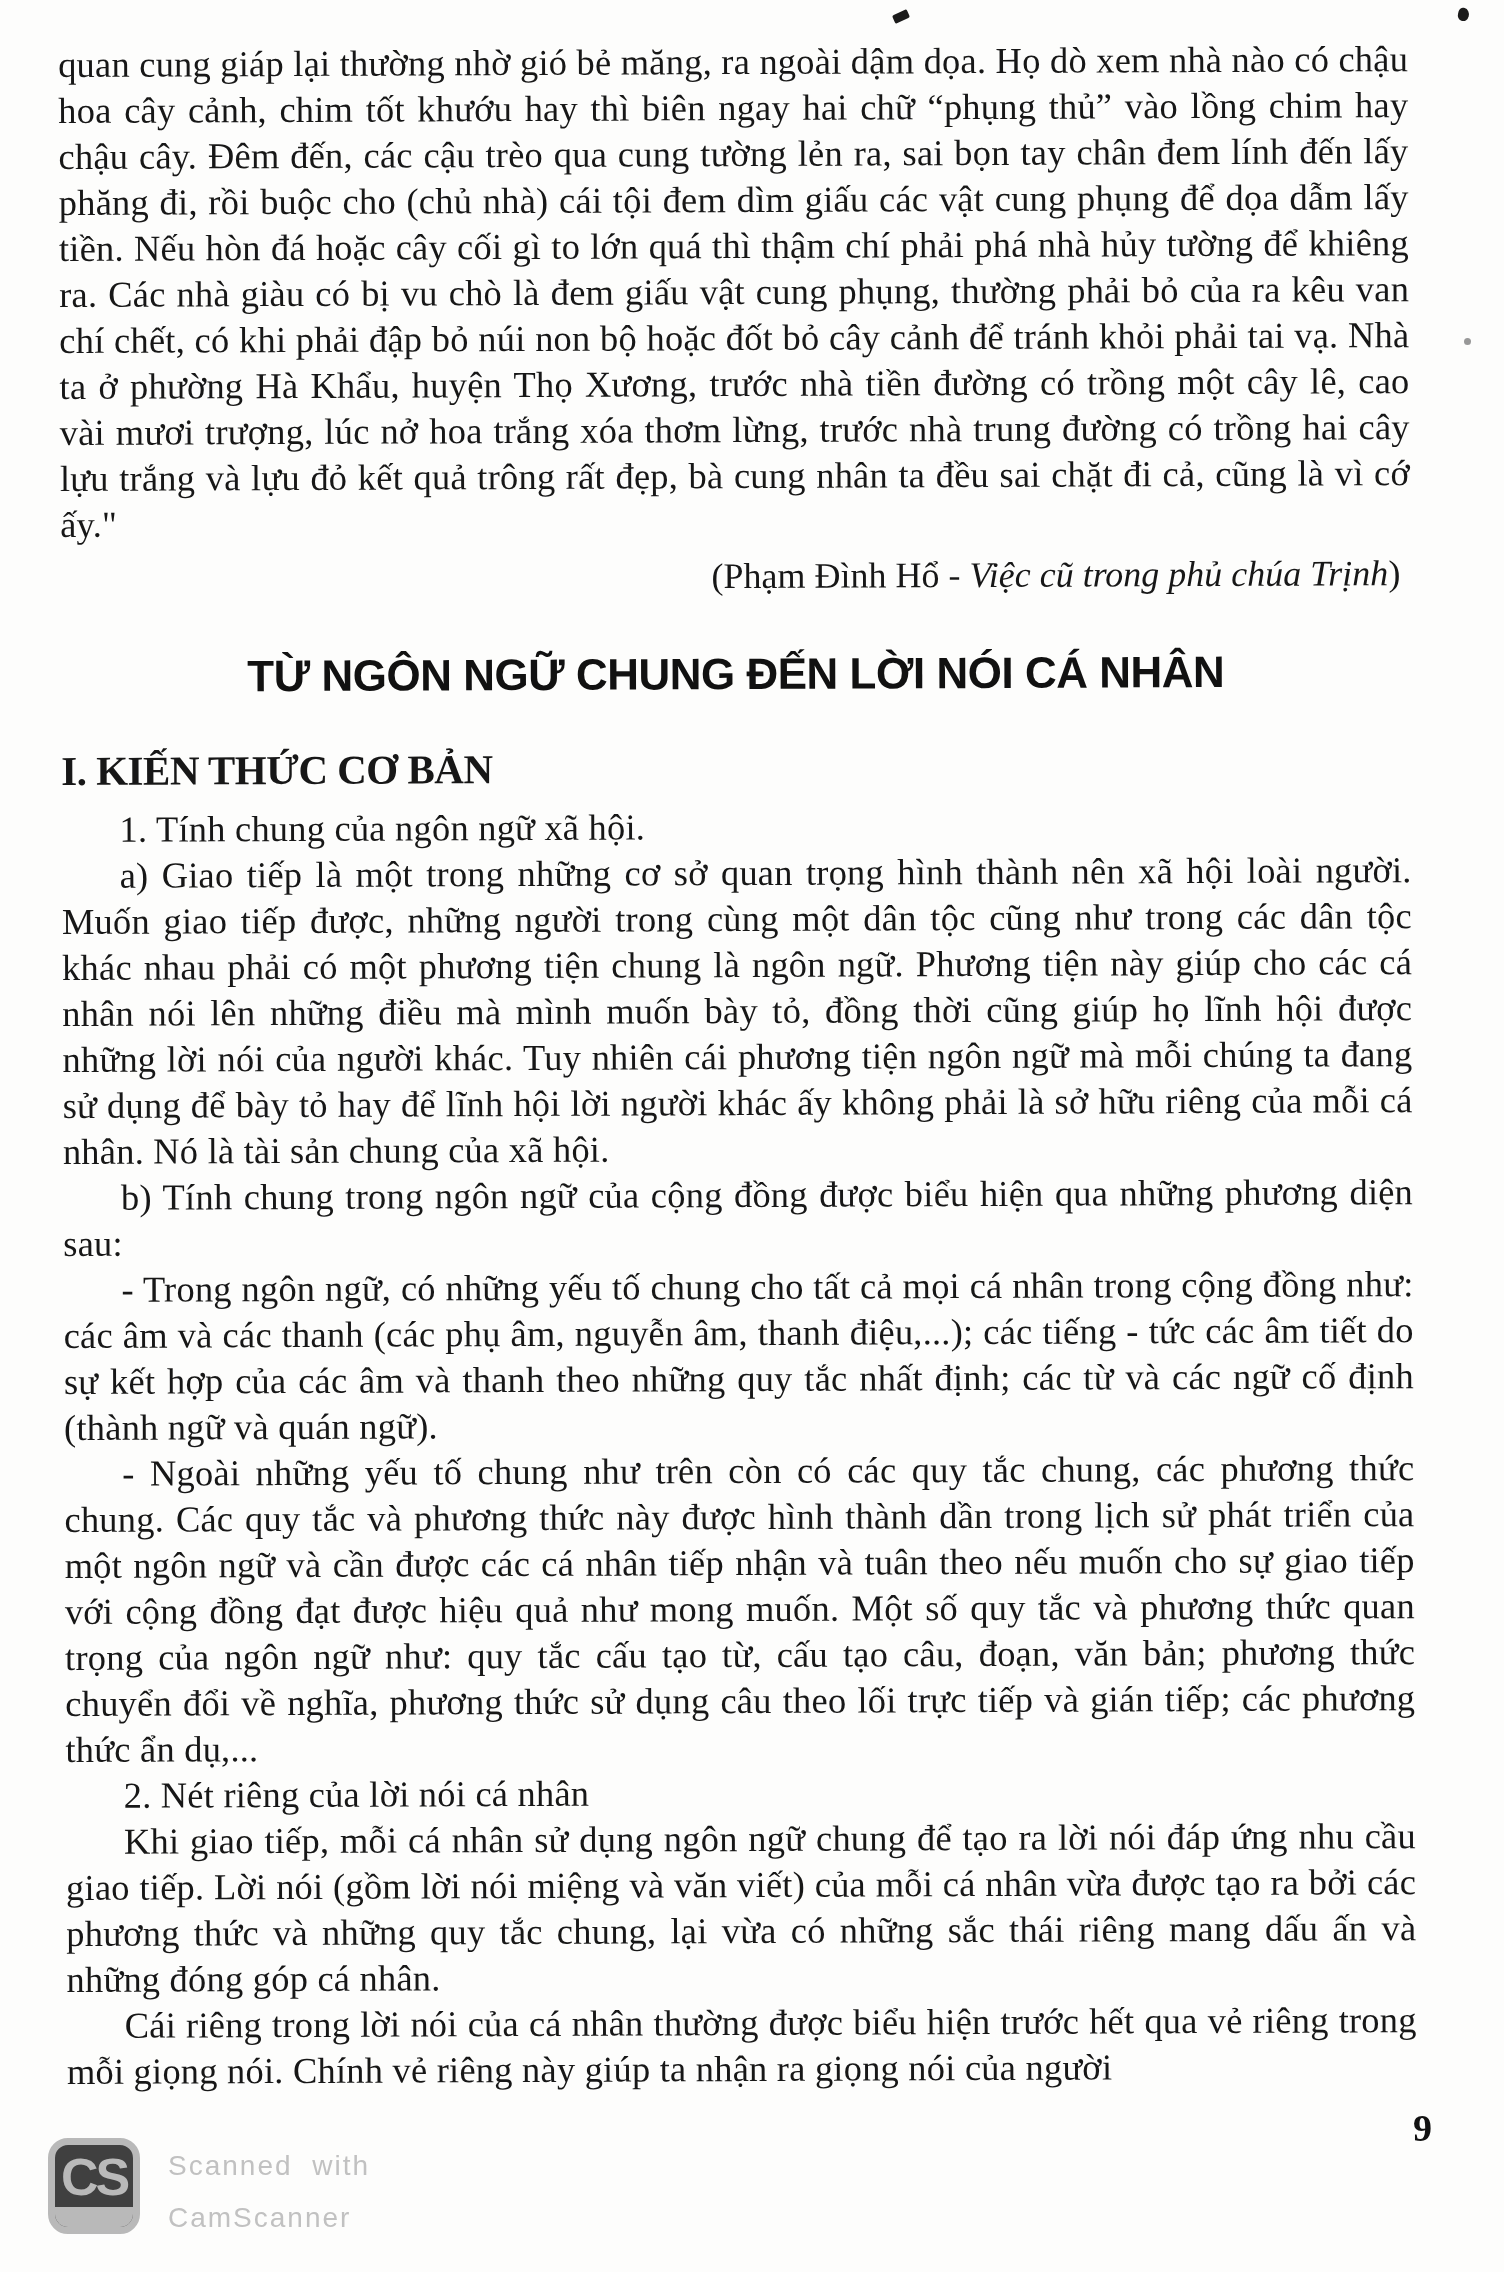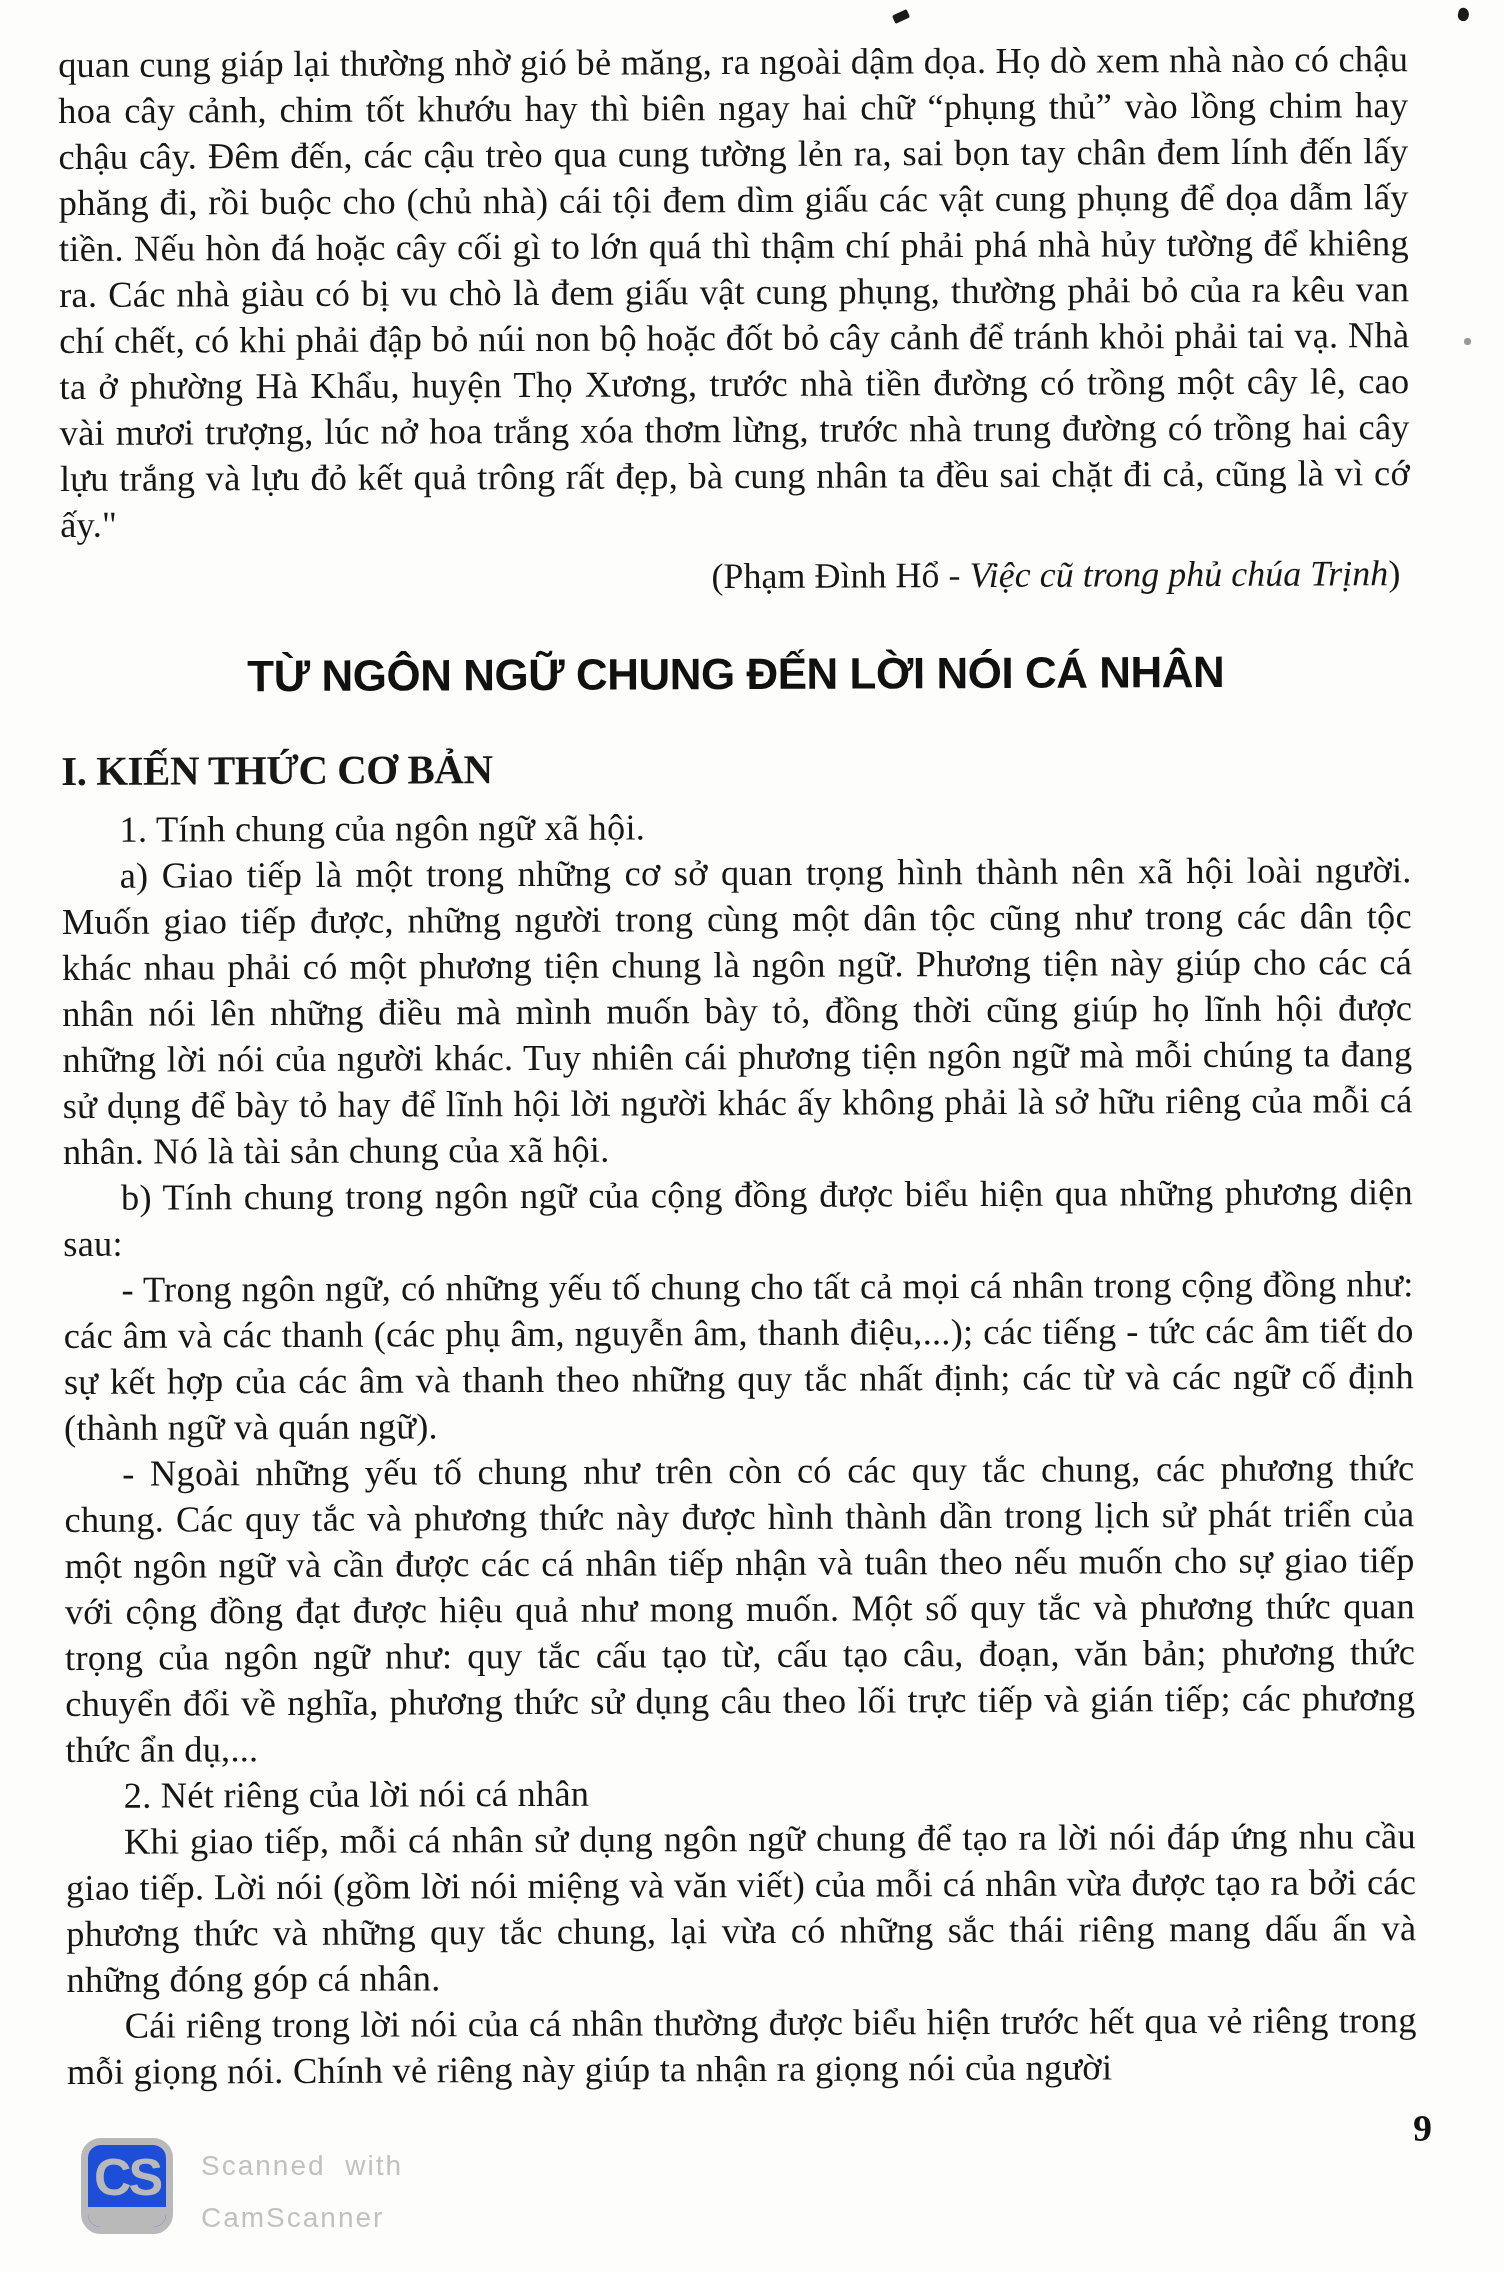--- a/index.html
+++ b/index.html
@@ -83,26 +83,25 @@
     top: 2138px;
     display: flex;
     align-items: flex-start;
     gap: 28px;
   }
   .cs-logo {
     width: 92px;
     height: 96px;
     border: 7px solid #b9b9b9;
     border-radius: 20px;
-    background: #1d4ed8;
+    background: #404040;
     overflow: hidden;
     display: flex;
     flex-direction: column;
     box-sizing: border-box;
-    margin-left: 33px;
   }
   .cs-logo .cs-letters {
     flex: 1;
     display: flex;
     align-items: center;
     justify-content: center;
     font-family: "Liberation Sans", "DejaVu Sans", sans-serif;
     font-weight: bold;
     font-size: 52px;
     letter-spacing: -3px;

